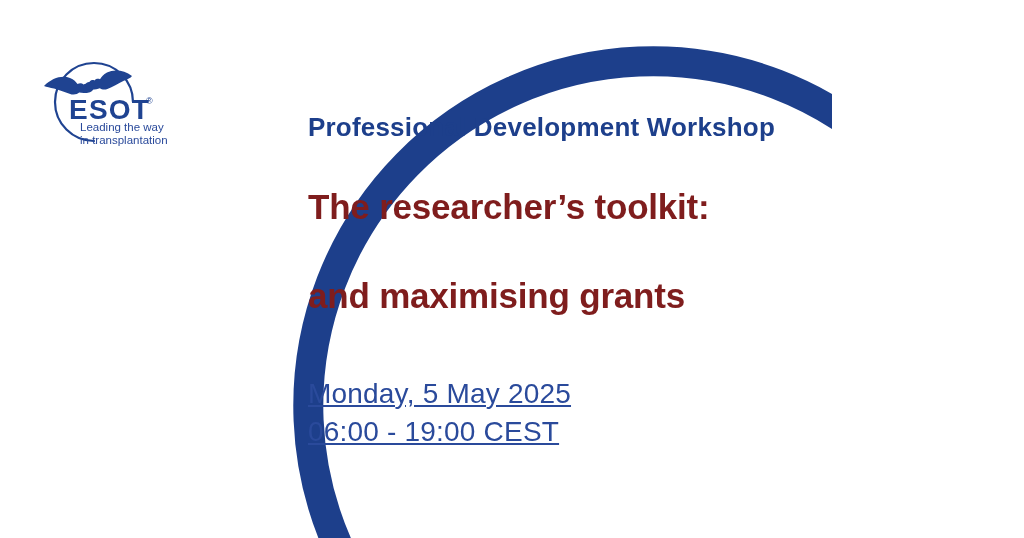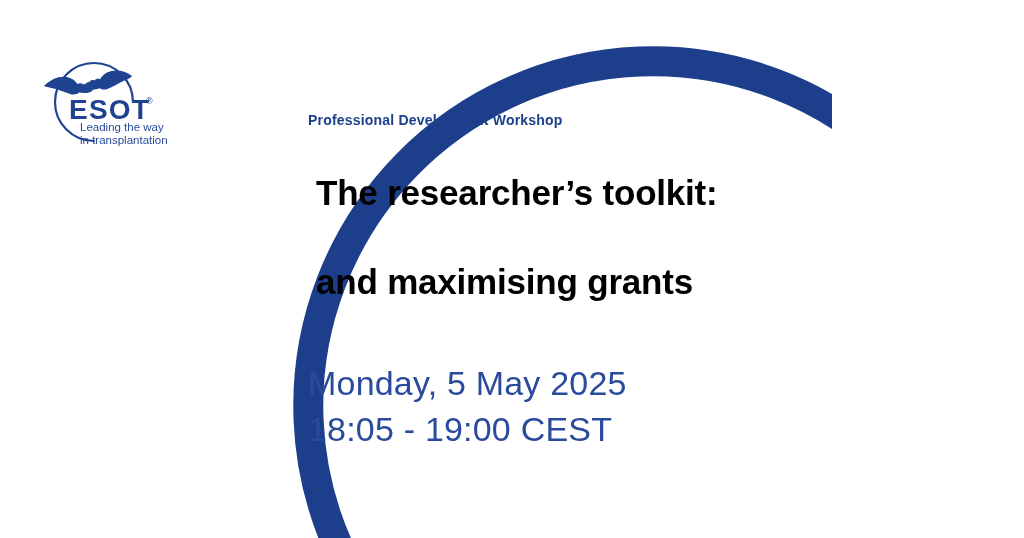--- a/index.html
+++ b/index.html
@@ -37,45 +37,46 @@
   #logo svg { display: block; }
 
   
   #content {
     position: absolute;
     left: 308px;
     top: 112px;
     width: 660px;
   }
   .eyebrow {
-    font-size: 14px;
+    font-size: 26px;
     font-weight: bold;
     letter-spacing: 0.2px;
     color: #1d3f8b;
     line-height: 1.2;
     margin: 0 0 42px 0;
     white-space: nowrap;
   }
   .title {
     font-size: 35px;
     font-weight: bold;
-    color: #000000;
+    color: #7f1d1d;
     line-height: 1.27;
     letter-spacing: -0.2px;
-    margin: 8px;
+    margin: 0;
     white-space: nowrap;
   }
   .datetime {
     margin-top: 56px;
-    font-size: 34px;
+    font-size: 28px;
     font-weight: normal;
     color: #2a4a9b;
     line-height: 1.36;
     letter-spacing: 0.2px;
     white-space: nowrap;
+    text-decoration: underline;
   }
 </style>
 </head>
 <body>
 
 <div id="canvas">
 
   <div id="arc-layer">
     <svg width="1024" height="538" viewBox="0 0 1024 538" xmlns="http://www.w3.org/2000/svg">
       <path d="M 338 546
@@ -126,18 +127,18 @@
     <p class="eyebrow">Professional Development Workshop</p>
 
     <h1 class="title">
       <span>The researcher’s toolkit:</span><br>
       <br>
       <span>and maximising grants</span>
     </h1>
 
     <div class="datetime">
       <div>Monday, 5 May 2025</div>
-      <div>18:05 - 19:00 CEST</div>
+      <div>06:00 - 19:00 CEST</div>
     </div>
 
   </div>
 
 </div>
 
 </body></html>

